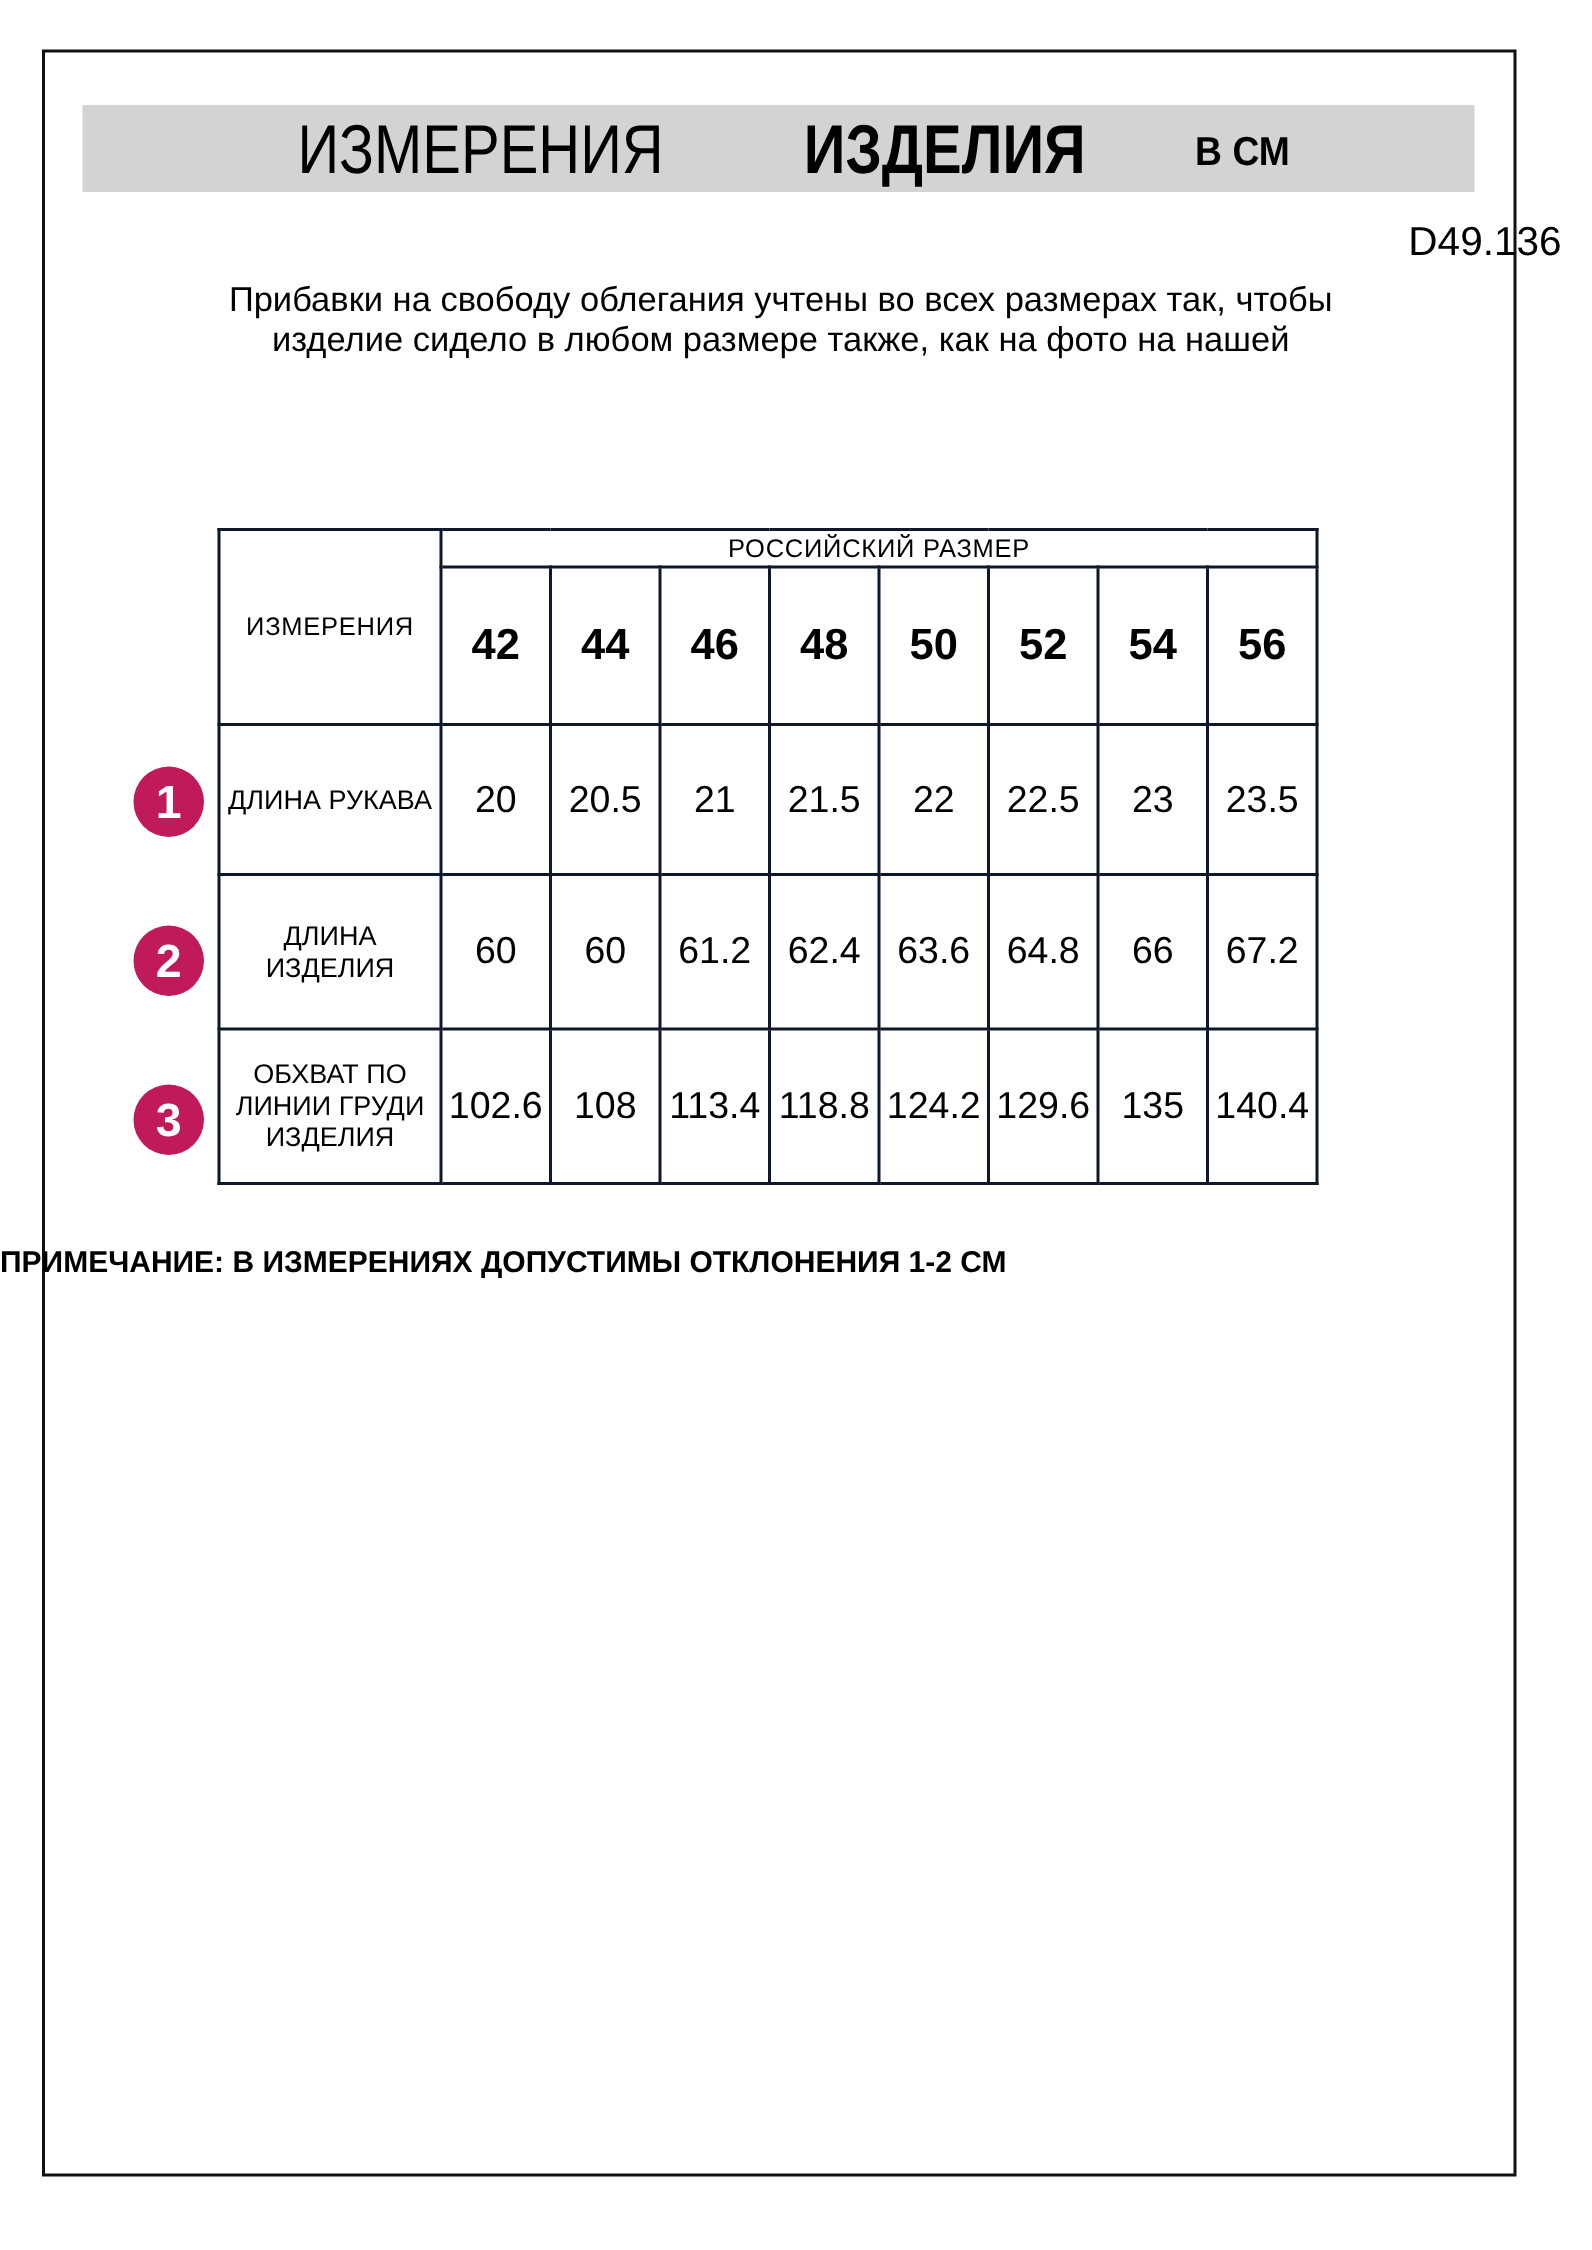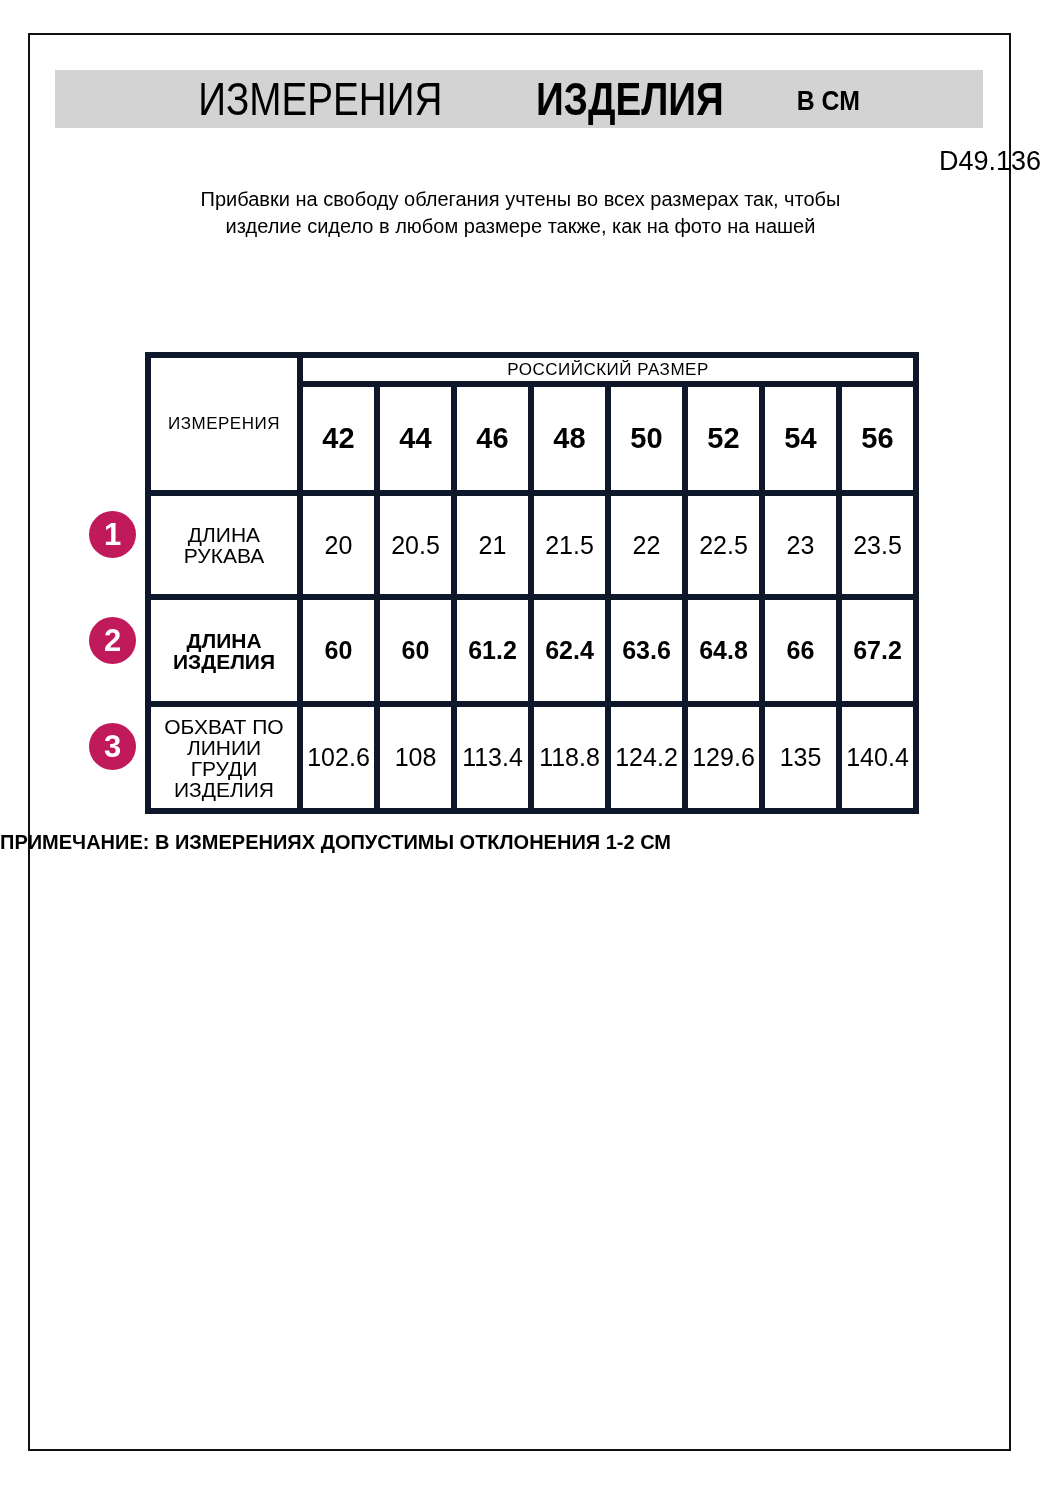--- a/index.html
+++ b/index.html
@@ -63,33 +63,33 @@
     text-align: right;
     font-size: 27px;
     font-weight: 400;
   }
   .description {
     position: absolute;
     left: 0;
     top: 186px;
     width: 1041px;
     text-align: center;
-    font-size: 20px;
+    font-size: 23px;
     line-height: 27px;
     font-weight: 400;
   }
   .size-table {
     position: absolute;
     left: 145px;
     top: 352px;
     border-collapse: collapse;
     table-layout: fixed;
   }
   .size-table td {
-    border: 6px solid #0f172a;
+    border: 2px solid #0f172a;
     text-align: center;
     vertical-align: middle;
     padding: 0;
     background: #ffffff;
   }
   .size-table .corner-cell {
     width: 146px;
     font-size: 17px;
     letter-spacing: 0.5px;
   }
@@ -98,31 +98,31 @@
     font-size: 17px;
     letter-spacing: 0.5px;
   }
   .size-table .size-cell {
     width: 71px;
     height: 103px;
     font-size: 29px;
     font-weight: 700;
   }
   .size-table .label-cell {
-    font-size: 21px;
+    font-size: 18px;
     line-height: 21px;
     padding: 0 4px;
   }
   .size-table .value-cell {
     font-size: 25px;
     font-weight: 400;
     border-radius: 25px;
   }
   .size-table .row-1 td { height: 98px; }
-  .size-table .row-2 td { height: 101px; font-weight: bold; }
+  .size-table .row-2 td { height: 101px; }
   .size-table .row-3 td { height: 101px; }
   .num-badge {
     position: absolute;
     left: 89px;
     width: 47px;
     height: 47px;
     border-radius: 50%;
     background: #c11a5b;
     color: #ffffff;
     font-size: 31px;

